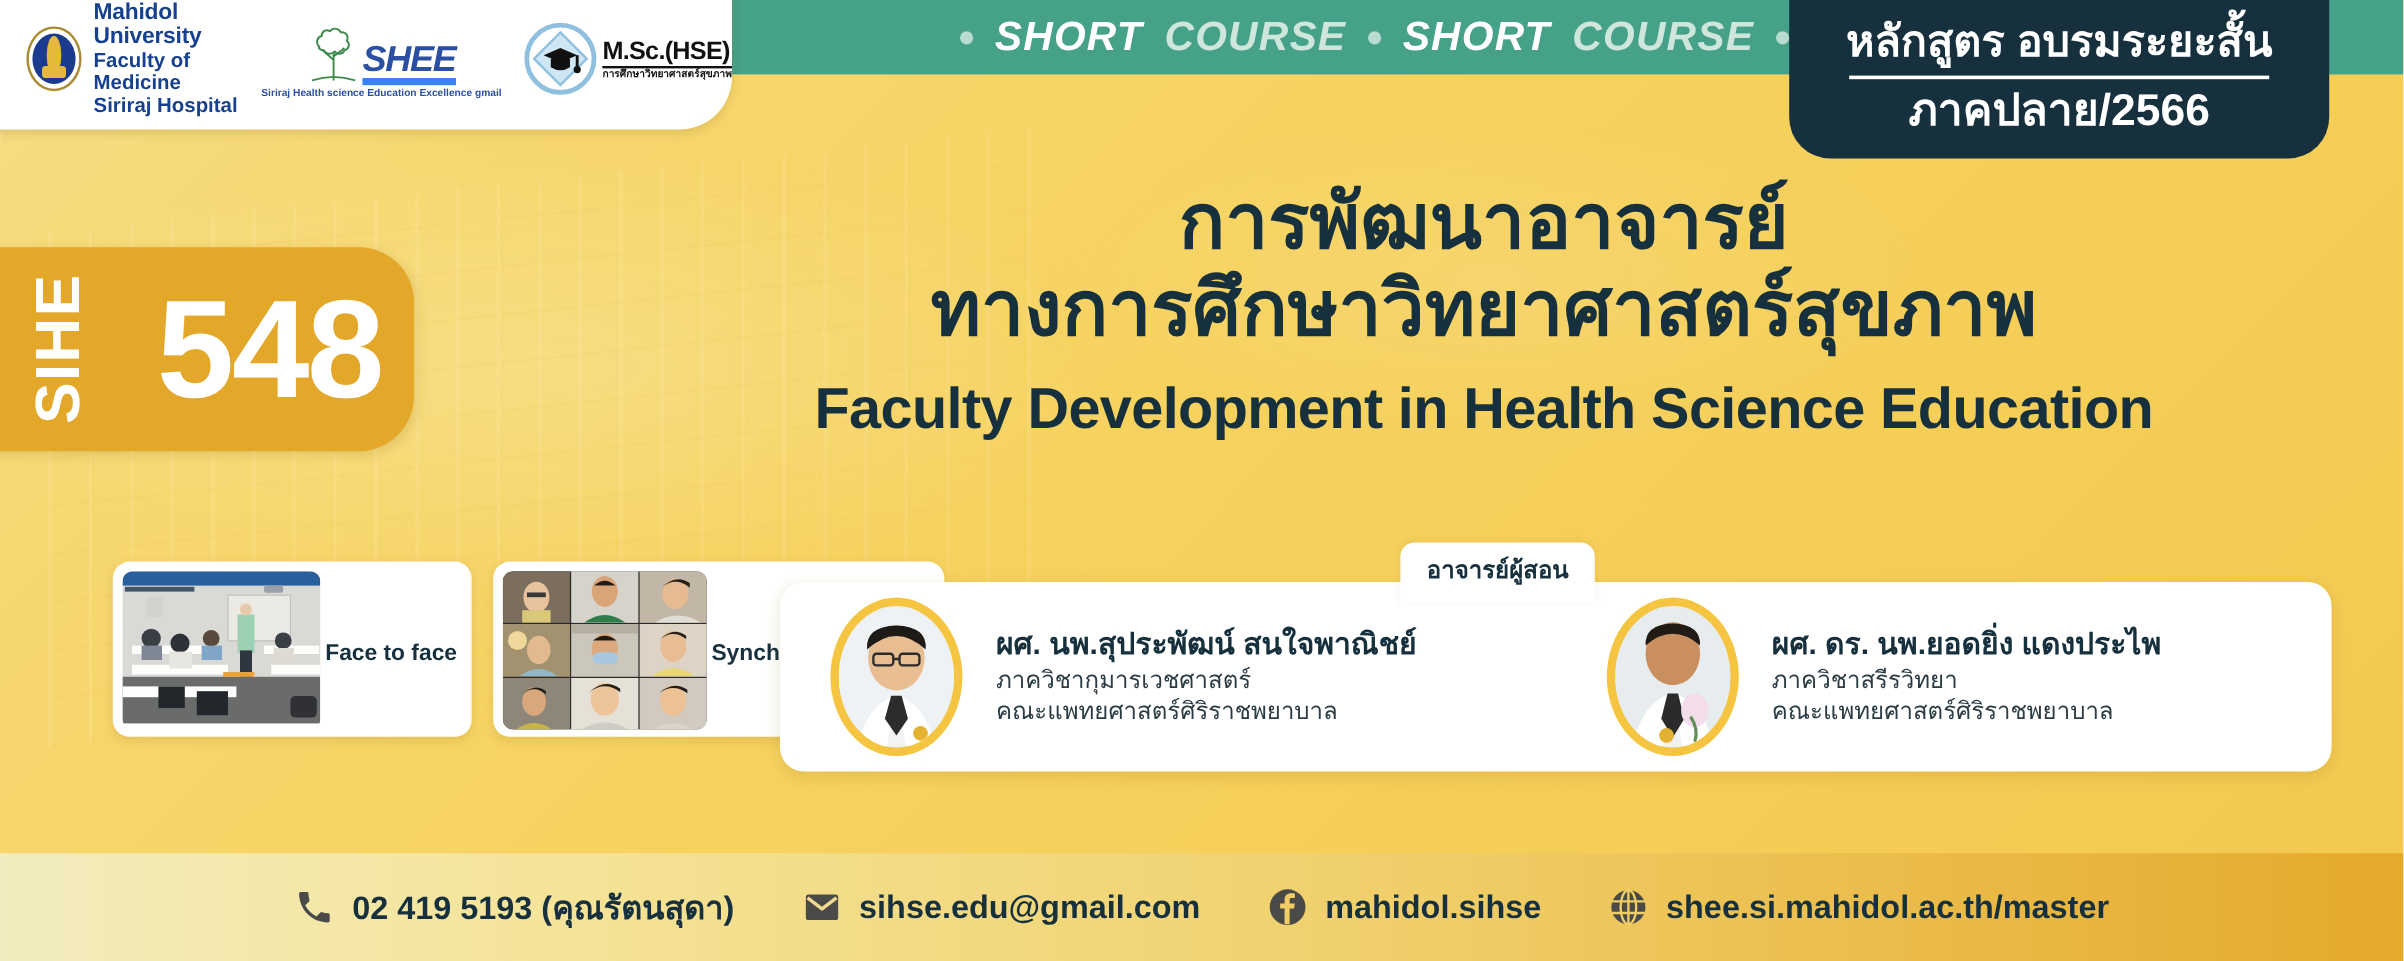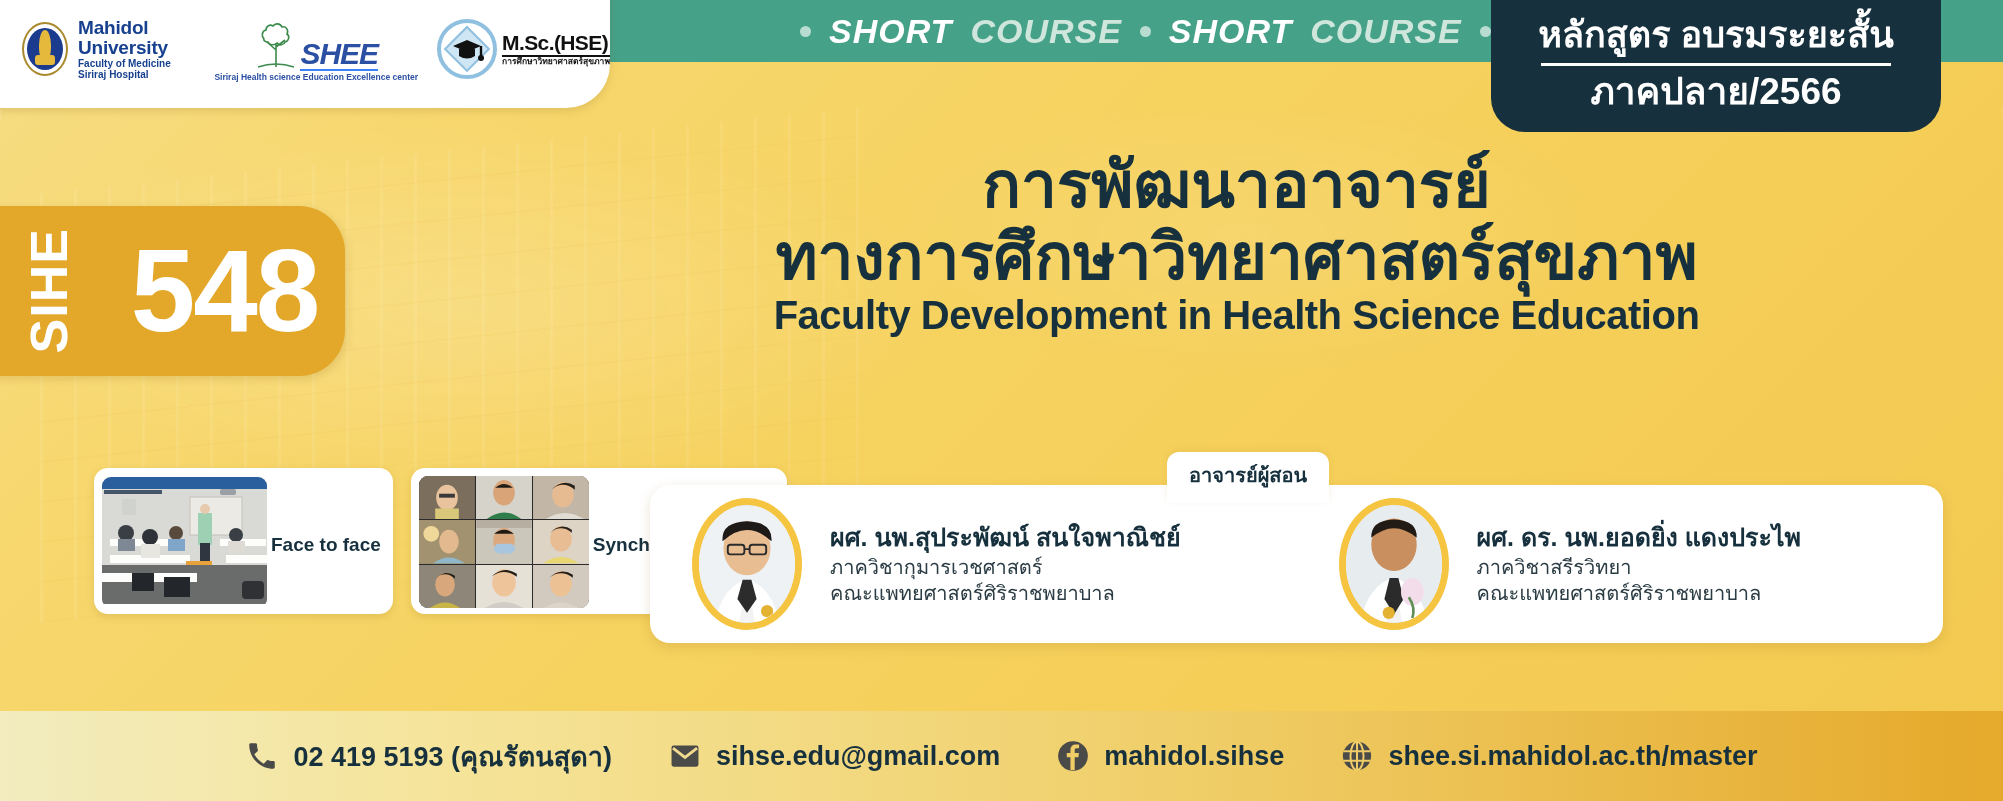--- a/index.html
+++ b/index.html
@@ -79,30 +79,30 @@
     position: absolute; left: 50%; top: 8px; transform: translateX(-50%);
     width: 12px; height: 30px; background: #e5b93c;
     border-radius: 50% 50% 40% 40%;
   }
   .seal .base {
     position: absolute; left: 50%; bottom: 11px; transform: translateX(-50%);
     width: 20px; height: 10px; background: #e5b93c; border-radius: 3px;
   }
   .mu-text { line-height: 1.08; color: #17418f; }
   .mu-text .l1 { font-size: 19px; font-weight: bold; letter-spacing: -0.2px; }
-  .mu-text .l2, .mu-text .l3 { font-size: 10px; font-weight: bold; }
+  .mu-text .l2, .mu-text .l3 { font-size: 17px; font-weight: bold; }
 
   
   .shee-block { display: flex; flex-direction: column; align-items: center; gap: 1px; }
   .shee-row { display: flex; align-items: flex-end; gap: 2px; }
   .tree { width: 44px; height: 54px; flex: none; }
   .shee-word {
     font-size: 30px; font-weight: bold; font-style: italic;
     color: #2b4fa2; letter-spacing: -1px; line-height: .9;
-    border-bottom: 2px solid #3b82f6; padding-bottom: 2px;
+    border-bottom: 6px solid #3b82f6; padding-bottom: 2px;
   }
   .shee-sub { font-size: 8.5px; color: #2b4fa2; font-weight: bold; white-space: nowrap; }
 
   
   .msc-block { display: flex; align-items: center; gap: 4px; }
   .msc-mark { width: 62px; height: 62px; flex: none; }
   .msc-text { line-height: 1.05; }
   .msc-text .m1 {
     font-size: 21px; font-weight: bold; color: #111; letter-spacing: -0.6px;
     border-bottom: 2px solid #111; padding-bottom: 1px;
@@ -155,22 +155,22 @@
   .titles {
     position: absolute; left: 530px; right: 60px; top: 150px;
     text-align: center; z-index: 4;
   }
   .title-th1, .title-th2 {
     color: #16303d; font-weight: bold; line-height: 1.12;
     font-size: 64px; white-space: nowrap;
   }
   .title-th2 { font-size: 64px; }
   .title-en {
-    color: #16303d; font-weight: bold; font-size: 40px;
-    margin-top: 0; letter-spacing: -0.5px; white-space: nowrap;
+    color: #16303d; font-weight: bold; font-size: 48px;
+    margin-top: 21px; letter-spacing: -0.5px; white-space: nowrap;
   }
 
   
   .photo-cards {
     position: absolute; left: 94px; top: 468px; display: flex; gap: 18px; z-index: 4;
   }
   .pcard {
     background: #fff; border-radius: 14px; padding: 8px 8px 6px;
     box-shadow: 0 3px 9px rgba(150,115,30,.20);
     display: flex; flex-direction: row; align-items: center;
@@ -267,21 +267,21 @@
 
     <div class="shee-block">
       <div class="shee-row">
         <svg class="tree" viewBox="0 0 44 54">
           <path d="M22 50 V26 M22 33 L13 25 M22 30 L31 23" stroke="#3d8b4c" stroke-width="1.6" fill="none"></path>
           <path d="M10 22c-3-3-2-8 2-9 0-4 4-6 7-4 2-3 7-3 9 1 4-1 7 3 5 7 3 2 2 7-2 8-1 3-6 4-8 1-3 3-8 2-9-1-3 0-5-2-4-3z" stroke="#3d8b4c" stroke-width="1.6" fill="none"></path>
           <path d="M4 50 q18 -6 36 0" stroke="#3d8b4c" stroke-width="1.4" fill="none"></path>
         </svg>
         <div class="shee-word">SHEE</div>
       </div>
-      <div class="shee-sub">Siriraj Health science Education Excellence center</div>
+      <div class="shee-sub">Siriraj Health science Education Excellence gmail</div>
     </div>
 
     <div class="msc-block">
       <svg class="msc-mark" viewBox="0 0 62 62">
         <circle cx="31" cy="31" r="28" fill="none" stroke="#8fc0e0" stroke-width="4"></circle>
         <rect x="31" y="9" width="31" height="31" transform="rotate(45 31 9)" fill="#cfe6f5" stroke="#8fc0e0" stroke-width="2"></rect>
         <path d="M17 28 L31 22 L45 28 L31 34 Z" fill="#111"></path>
         <path d="M23 31 v7 q8 5 16 0 v-7" fill="#111"></path>
         <path d="M45 28 v10" stroke="#111" stroke-width="2.4" fill="none"></path>
         <circle cx="45" cy="40" r="3" fill="#111"></circle>

